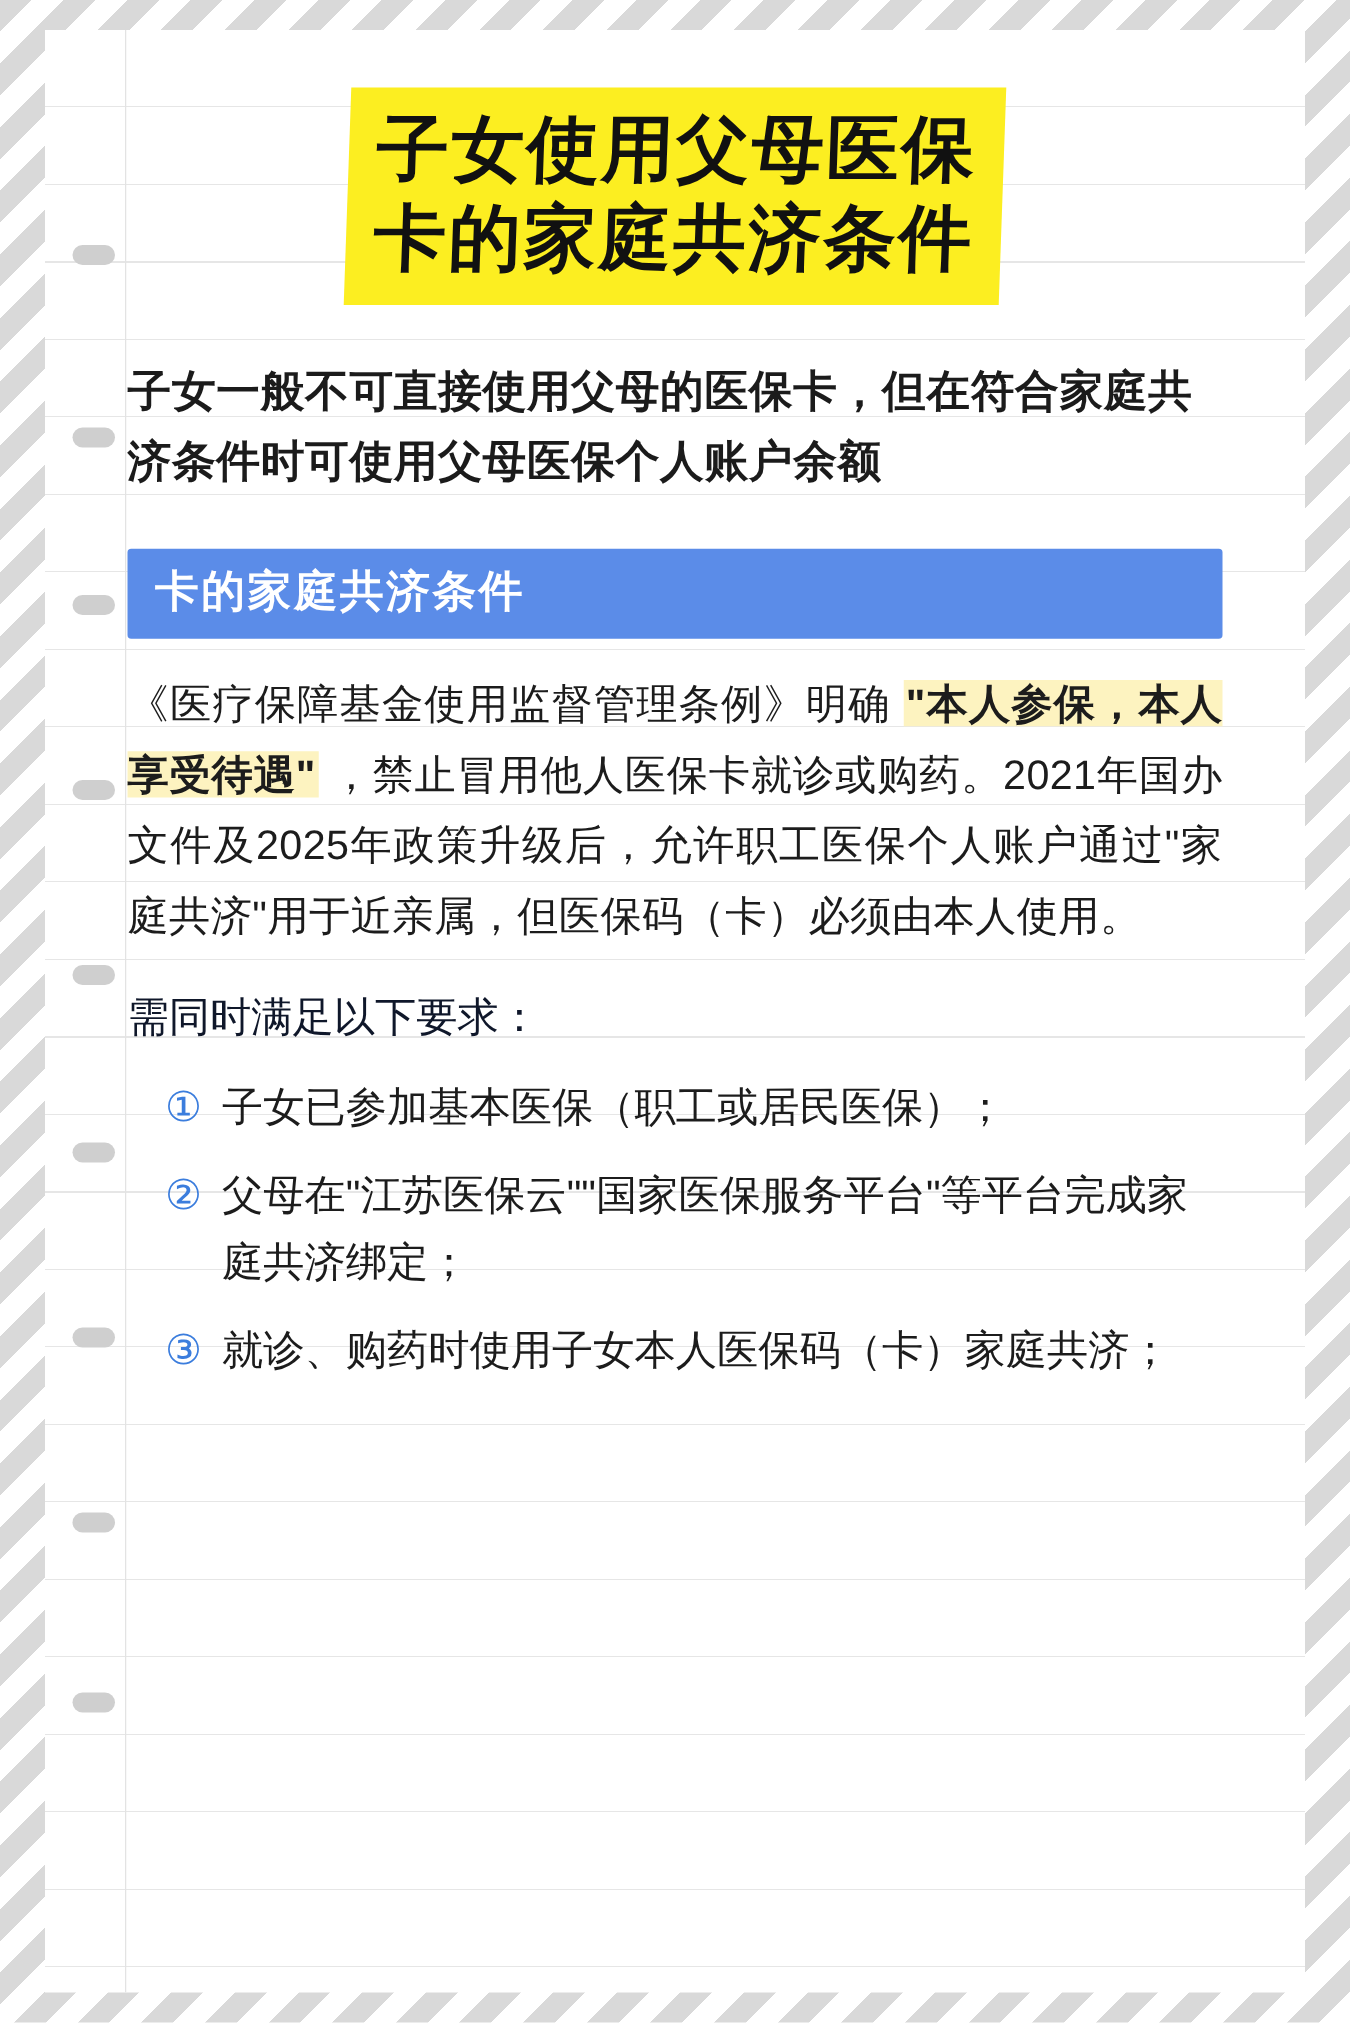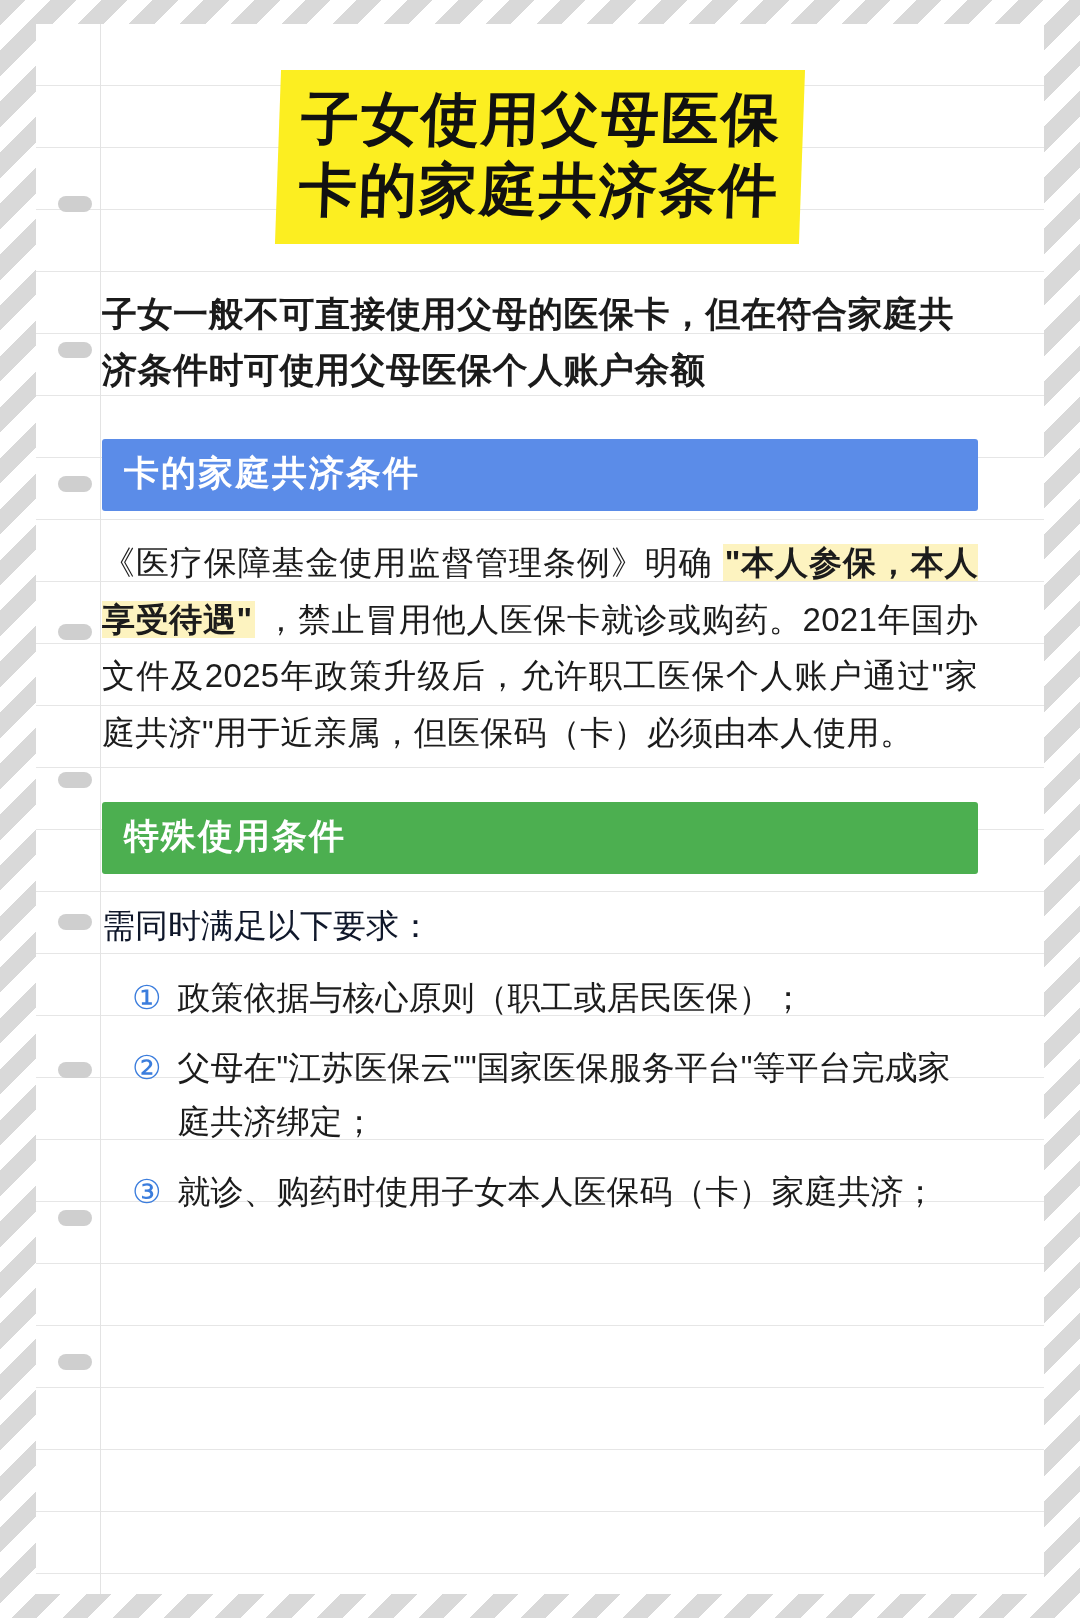--- a/index.html
+++ b/index.html
@@ -191,28 +191,27 @@
       <div class="lede">子女一般不可直接使用父母的医保卡，但在符合家庭共济条件时可使用父母医保个人账户余额</div>
 
       <div class="section-bar bar-blue">卡的家庭共济条件</div>
 
       <div class="para">
         <span>《医疗保障基金使用监督管理条例》明确</span>
         <span class="hl">"本人参保，本人享受待遇"</span>
         <span>，禁止冒用他人医保卡就诊或购药。2021年国办文件及2025年政策升级后，允许职工医保个人账户通过"家庭共济"用于近亲属，但医保码（卡）必须由本人使用。</span>
       </div>
 
-      <div class="section-bar bar-green">特殊使用条件</div>
 
       <div class="sub-note">需同时满足以下要求：</div>
 
       <ul class="list">
         <li>
           <span class="num">①</span>
-          <span class="li-text">政策依据与核心原则（职工或居民医保）；</span>
+          <span class="li-text">子女已参加基本医保（职工或居民医保）；</span>
         </li>
         <li>
           <span class="num">②</span>
           <span class="li-text">父母在"江苏医保云""国家医保服务平台"等平台完成家庭共济绑定；</span>
         </li>
         <li>
           <span class="num">③</span>
           <span class="li-text">就诊、购药时使用子女本人医保码（卡）家庭共济；</span>
         </li>
       </ul>

